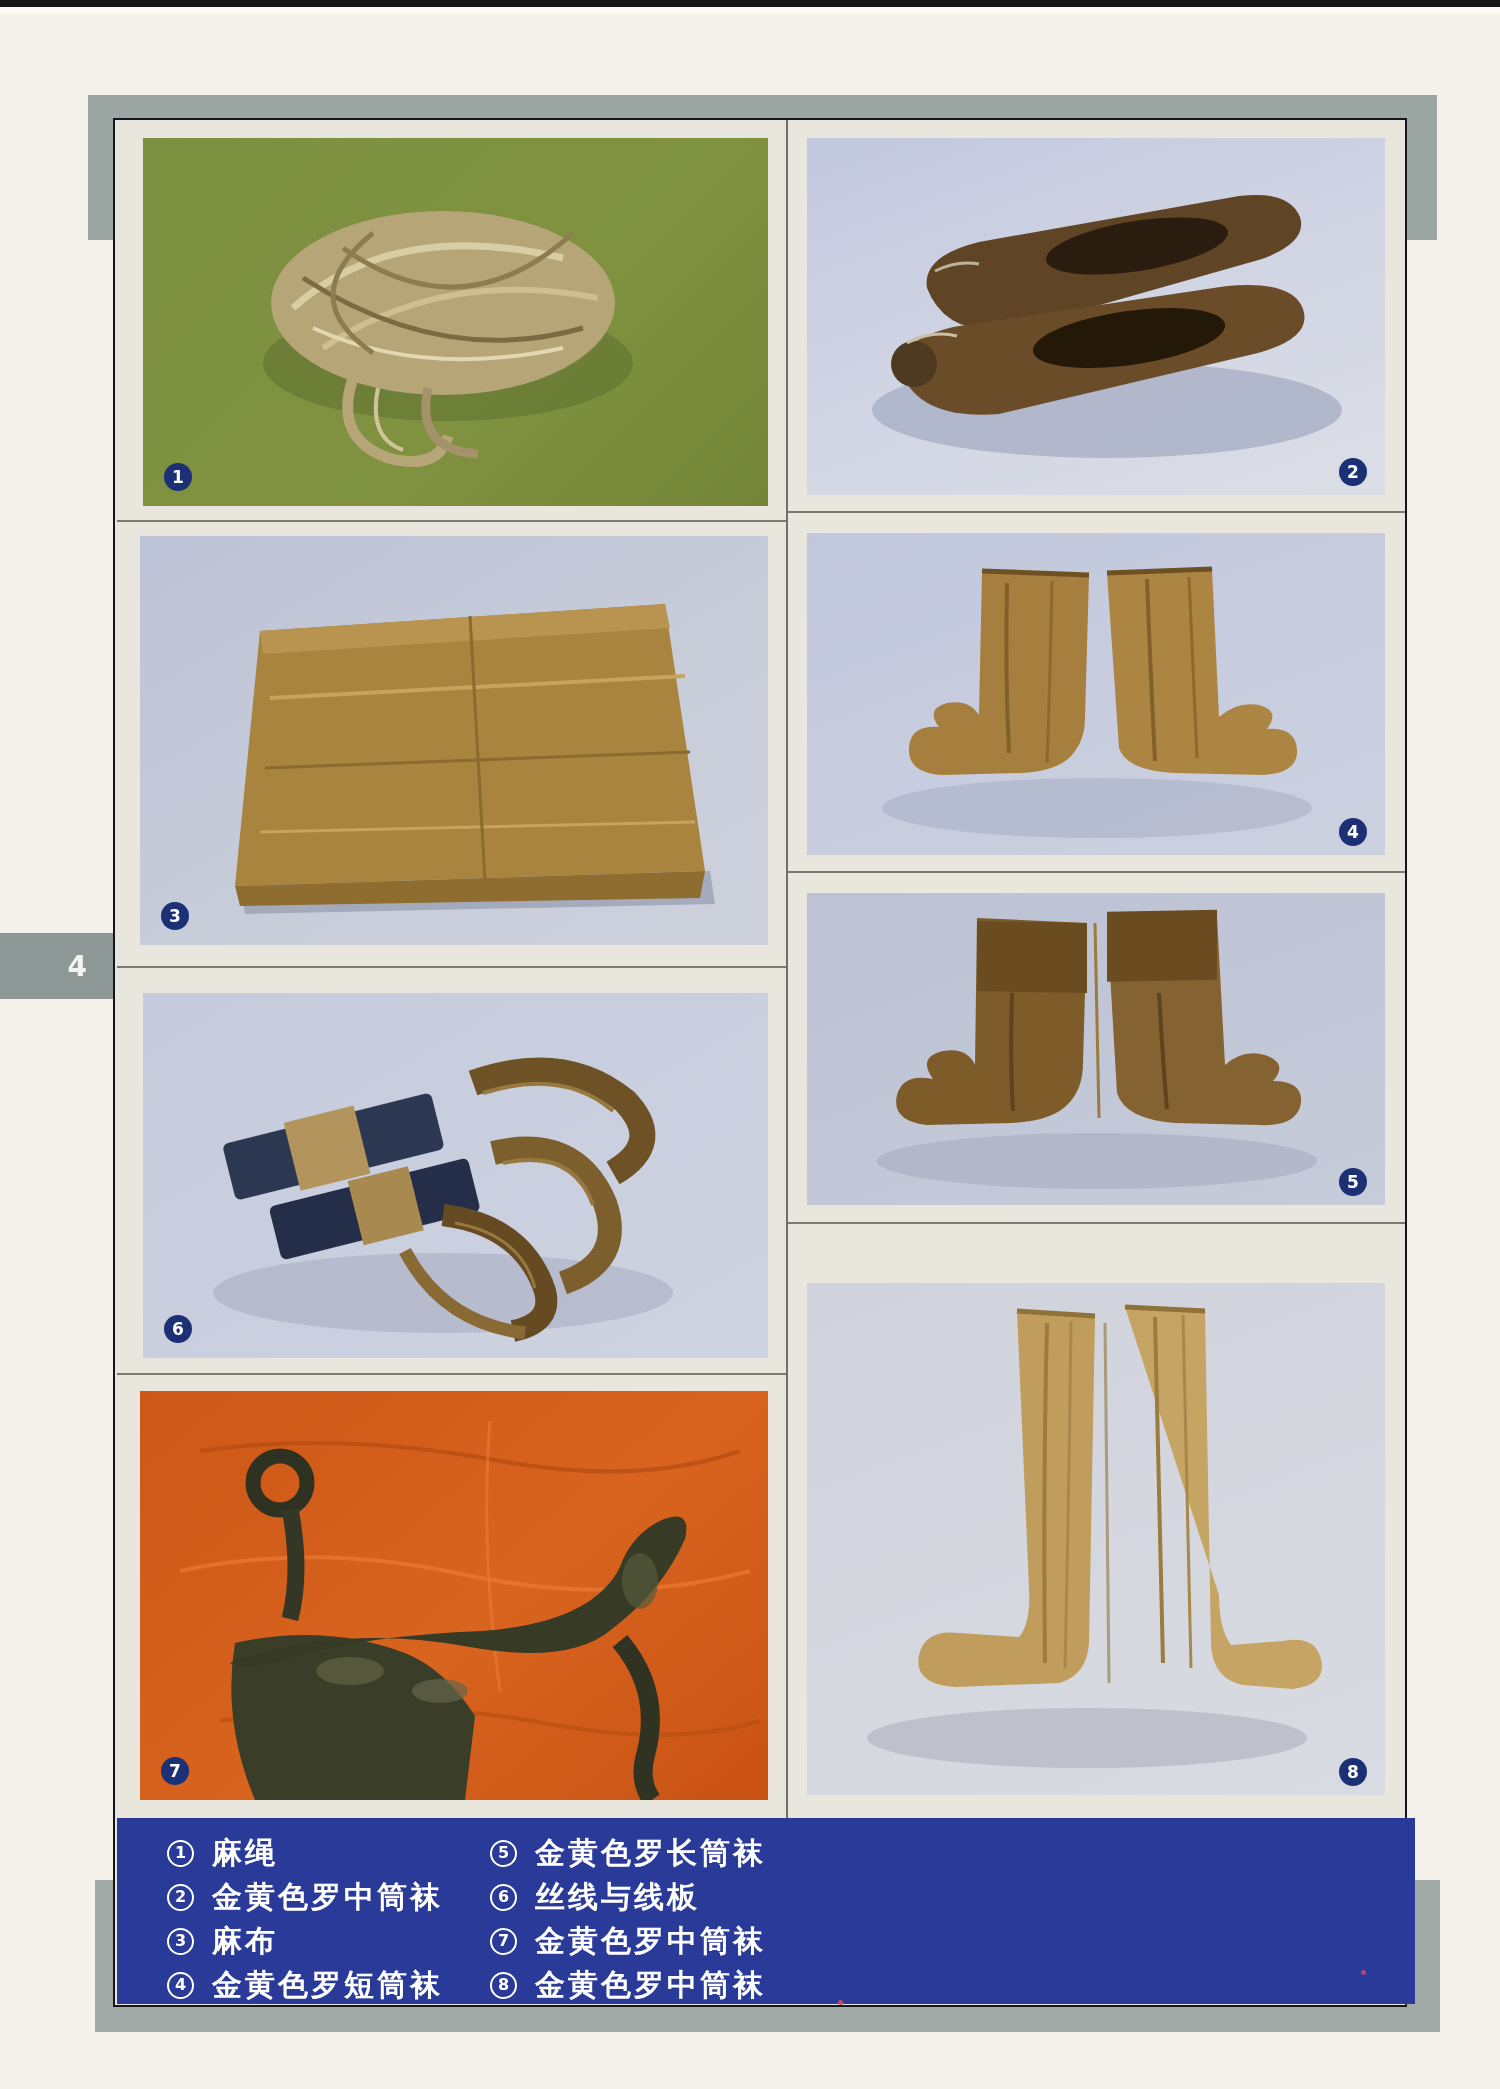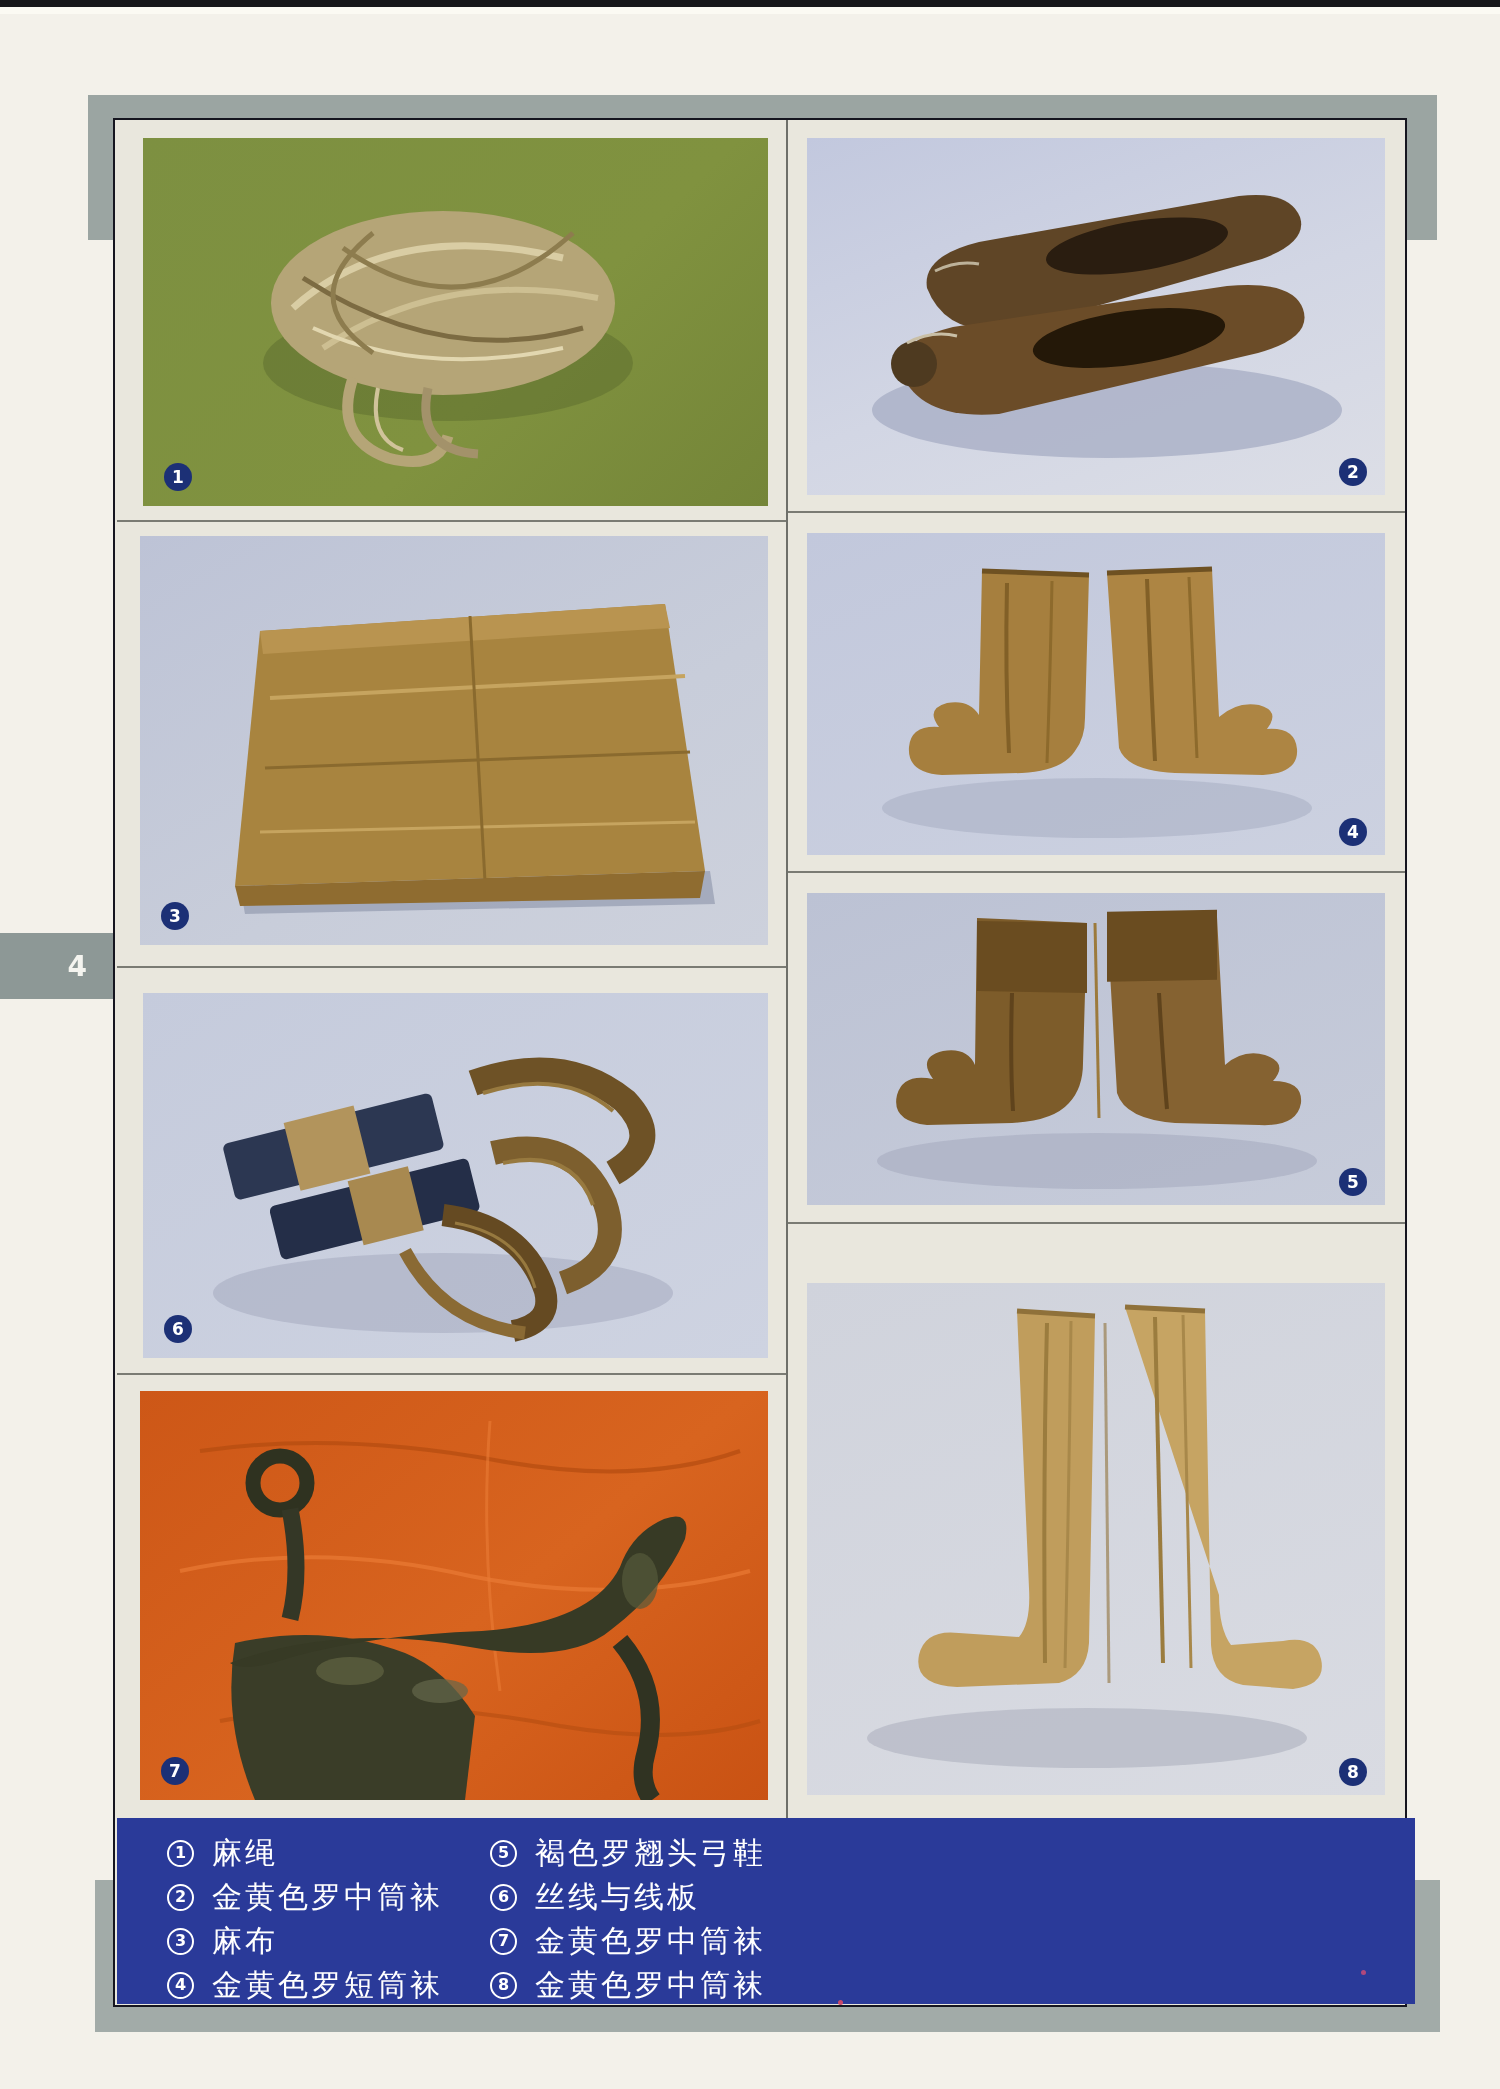--- a/index.html
+++ b/index.html
@@ -55,21 +55,21 @@
 
   
   .legend{position:absolute;left:117px;top:1818px;width:1298px;height:186px;background:#2a3a99;}
   .lcol{position:absolute;top:13px;}
   .lcol1{left:50px;}
   .lcol2{left:373px;}
   .lrow{display:flex;align-items:center;height:44px;}
   .cnum{width:27px;height:27px;box-sizing:border-box;border:2px solid #ffffff;border-radius:50%;
         color:#ffffff;font-size:16px;font-weight:600;display:flex;align-items:center;
         justify-content:center;flex:0 0 27px;line-height:1;}
-  .ltext{color:#ffffff;font-size:30px;letter-spacing:3px;font-weight:400;margin-left:18px;
+  .ltext{color:#ffffff;font-size:30px;letter-spacing:3px;font-weight:700;margin-left:18px;
          white-space:nowrap;}
 
   .speck{position:absolute;width:5px;height:5px;border-radius:50%;}
 </style>
 </head>
 <body>
 
 <div class="page">
 
   <div class="scan-edge-dark"></div>
@@ -251,21 +251,21 @@
         <span class="ltext">麻布</span>
       </div>
       <div class="lrow">
         <span class="cnum">4</span>
         <span class="ltext">金黄色罗短筒袜</span>
       </div>
     </div>
     <div class="lcol lcol2">
       <div class="lrow">
         <span class="cnum">5</span>
-        <span class="ltext">褐色罗翘头弓鞋</span>
+        <span class="ltext">金黄色罗长筒袜</span>
       </div>
       <div class="lrow">
         <span class="cnum">6</span>
         <span class="ltext">丝线与线板</span>
       </div>
       <div class="lrow">
         <span class="cnum">7</span>
         <span class="ltext">金黄色罗中筒袜</span>
       </div>
       <div class="lrow">

